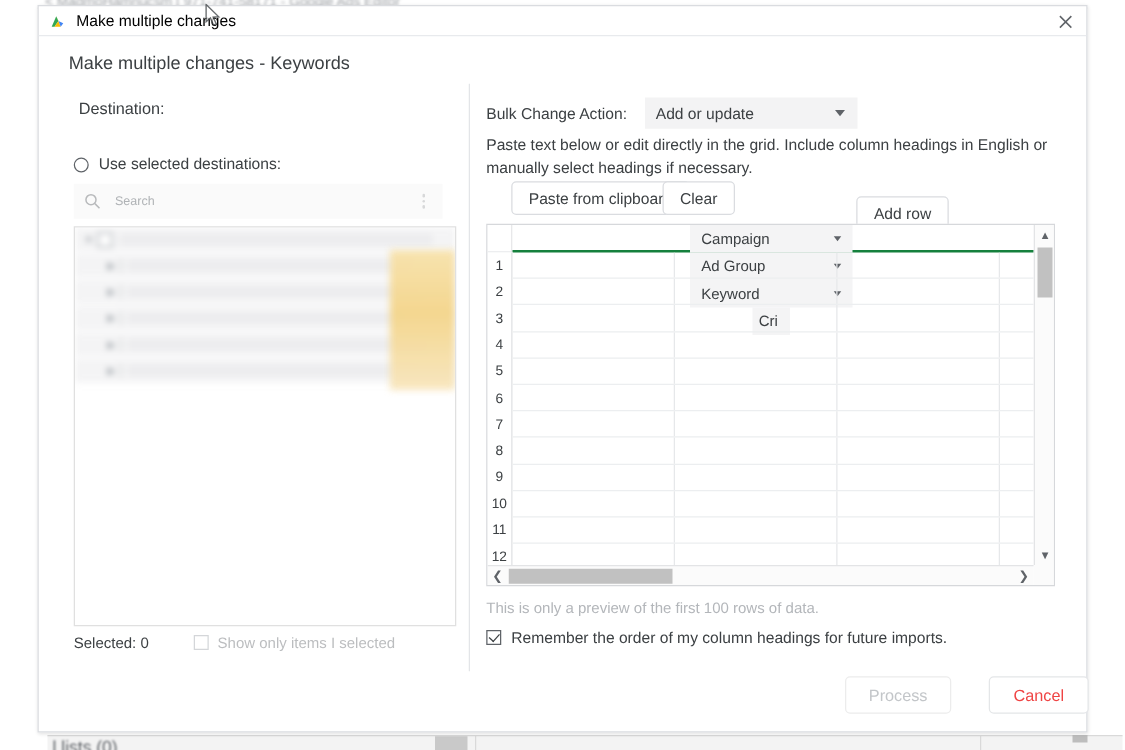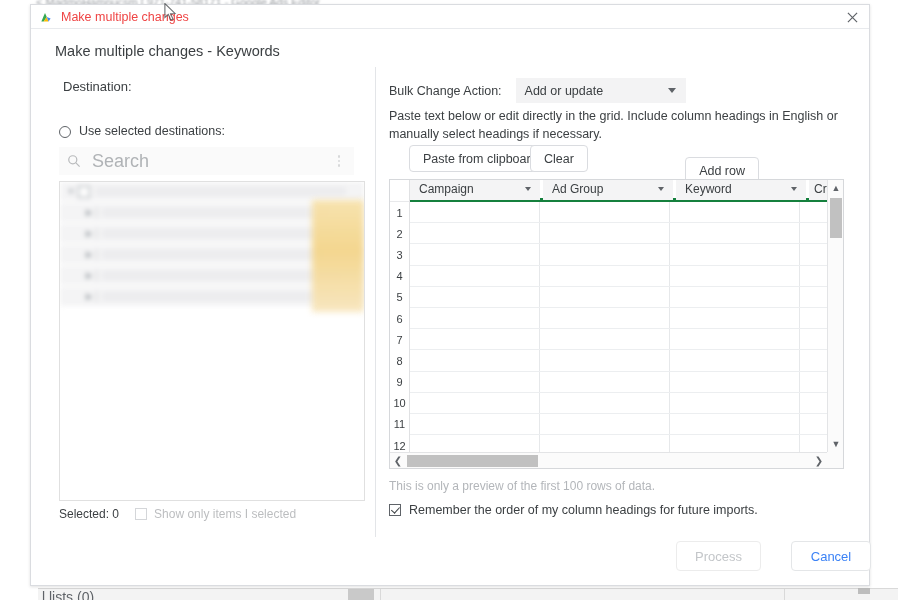--- a/index.html
+++ b/index.html
@@ -64,21 +64,21 @@
   }
 
   .titlebar {
     position: relative;
     height: 24px;
     border-bottom: 1px solid #e8eaed;
     display: flex; align-items: center;
     padding-left: 8px;
   }
   .app-logo { width: 15px; height: 14px; margin-right: 7px; flex: 0 0 auto; }
-  .title-text { font-size: 12.5px; color: #ef4444; }
+  .title-text { font-size: 12.5px; color: #000000; }
   .close-btn {
     position: absolute; right: 4px; top: 1px;
     width: 26px; height: 22px;
     display: flex; align-items: center; justify-content: center;
     color: #5f6368; font-size: 14px; line-height: 1;
     cursor: pointer;
   }
 
   .dlg-heading {
     position: absolute; left: 24px; top: 38px;
@@ -123,21 +123,21 @@
     width: 295px; height: 28px;
     background: #fafafa;
     display: flex; align-items: center;
     cursor: text;
   }
   .search-icon { margin-left: 8px; width: 14px; height: 14px; opacity: .42; flex: 0 0 auto; }
   .search-input {
     flex: 1 1 auto;
     border: 0; outline: 0; background: transparent;
     font-family: "Liberation Sans", sans-serif;
-    font-size: 18px; color: #5f6368;
+    font-size: 10px; color: #5f6368;
     margin-left: 9px;
   }
   .search-input::placeholder { color: #b0b3b6; }
   .kebab {
     width: 20px; margin-right: 5px;
     display: flex; flex-direction: column; align-items: center;
     gap: 2px; opacity: .22; cursor: pointer; flex: 0 0 auto;
   }
   .kebab i { width: 2.5px; height: 2.5px; border-radius: 50%; background: #5f6368; display: block; }
 
@@ -167,21 +167,21 @@
     filter: blur(3px);
   }
   .tree-rowfill {
     position: absolute; left: 0; width: 100%; height: 19px;
     background: #f4f4f5;
   }
 
   .left-foot {
     position: absolute; left: 28px; top: 440px;
     width: 306px;
-    display: flex; align-items: center;
+    display: flex; align-items: center; gap: 20px;
   }
   .selected-count { font-size: 12px; color: #3c4043; margin-right: 16px; }
   .foot-check-wrap { display: flex; align-items: center; opacity: .42; }
   .foot-check {
     width: 12px; height: 12px; border: 1.4px solid #9aa0a6; background: #fff;
     margin-right: 7px; flex: 0 0 auto;
   }
   .foot-check-label { font-size: 12px; color: #5f6368; }
 
   
@@ -236,22 +236,22 @@
     width: 455px; height: 290px;
     border: 1px solid #d6d8db;
     background: #fff; overflow: hidden;
   }
   .grid-corner {
     position: absolute; left: 0; top: 0; width: 20px; height: 22px;
     background: #fff; border-right: 1px solid #e0e1e3; border-bottom: 1px solid #e8e9eb;
   }
   .grid-head {
     position: absolute; left: 20px; top: 0; right: 16px; height: 22px;
-    background: #fff; border-bottom: 4px solid #15803d;
-    display: flex; align-items: center;
+    background: #fff; border-bottom: 2px solid #15803d;
+    display: flex; align-items: center; flex-direction: column;
   }
   .col-head {
     height: 22px; background: #f4f4f5;
     display: flex; align-items: center;
     font-size: 12px; color: #3c4043;
     padding-left: 9px; position: relative;
     margin-right: 3px; flex: 0 0 auto;
     cursor: pointer; overflow: hidden; white-space: nowrap;
   }
   .col-head .caret {
@@ -337,21 +337,21 @@
     position: absolute; top: 6px;
     height: 30px; min-width: 80px;
     border: 1px solid #dadce0; border-radius: 4px;
     background: #fff;
     font-family: "Liberation Sans", sans-serif;
     font-size: 13px;
     display: flex; align-items: center; justify-content: center;
     padding: 0 18px;
   }
   .fbtn.process { right: 110px; color: #c3c6c9; border-color: #ececec; cursor: default; }
-  .fbtn.cancel { right: 0; color: #3b82f6; border-color: #e4e6e8; cursor: pointer; }
+  .fbtn.cancel { right: 0; color: #ef4444; border-color: #e4e6e8; cursor: pointer; }
 
   .cursor-arrow { position: absolute; left: 133px; top: -2px; width: 14px; height: 20px; opacity: .75; }
 </style>
 </head>
 <body>
 
 <div class="bg-top-strip">
   <div class="bg-top-text">&lt; MadmoHamnucsm [ 971-741-58171 - Google Ads Editor</div>
   <div class="bg-top-rule"></div>
 </div>

